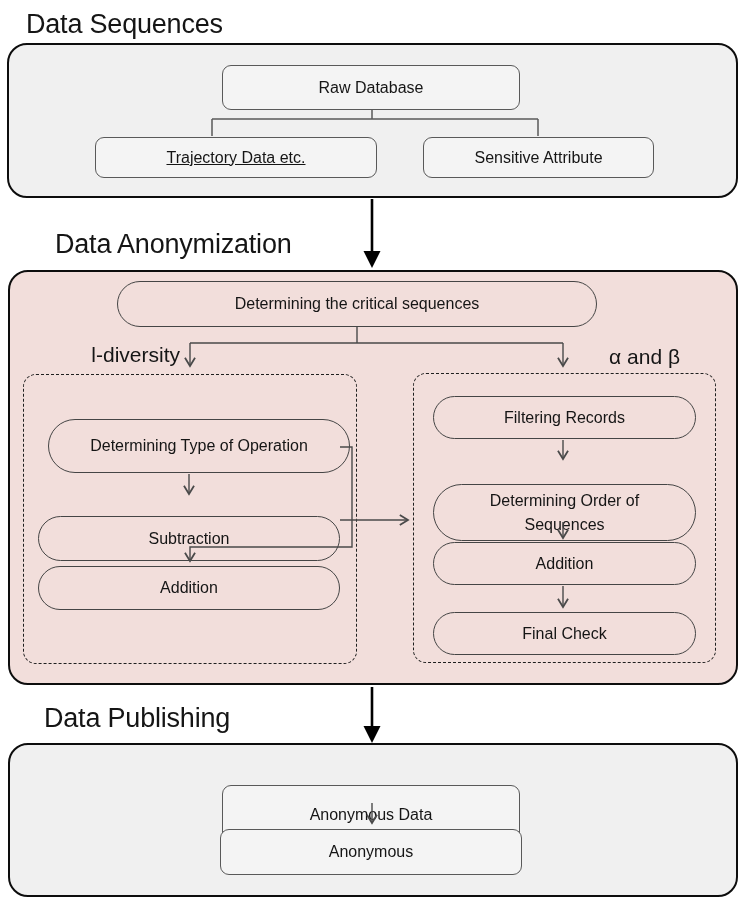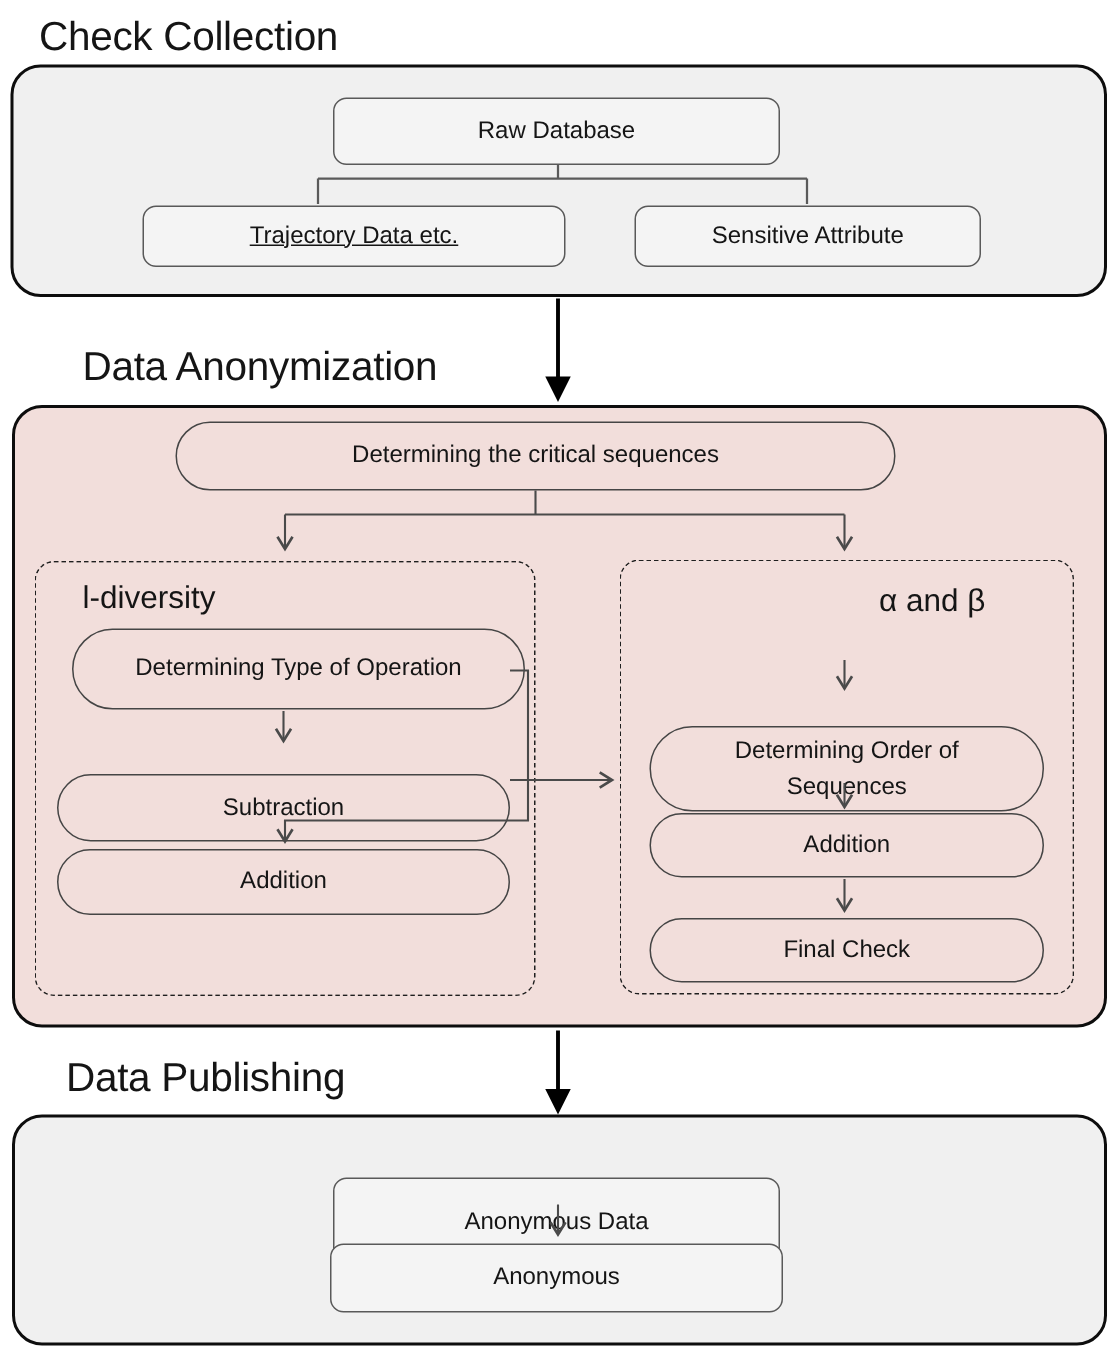--- a/index.html
+++ b/index.html
@@ -30,30 +30,30 @@
   .node.pinkfill{
     background:var(--section_pink,#f2dedb);
     border:1.4px solid var(--node_border_dark,#454545);
   }
   .stadium{border-radius:999px;}
   .dashed{
     position:absolute;box-sizing:border-box;background:transparent;
     border:1.7px dashed #1f1f1f;border-radius:13px;
   }
   .branch-label{
-    position:absolute;font-size:21px;text-align:left;white-space:nowrap;margin-top:44px;
+    position:absolute;font-size:21px;text-align:right;white-space:nowrap;
   }
   svg.overlay{position:absolute;left:0;top:0;pointer-events:none;}
 </style>
 </head>
 <body>
 
 <div class="canvas">
 
-  <div class="section-title" style="left:26px;top:9px;">Check Collection</div>
+  <div class="section-title" style="left:26px;top:9px;">Data Sequences</div>
 
   <div class="section-title" style="left:55px;top:229px;">Data Anonymization</div>
 
   <div class="section-title" style="left:28px;top:703px;margin-left:16px;">Data Publishing</div>
 
   <div class="section grey" style="left:7px;top:43px;width:731px;height:155px;"></div>
 
   <div class="section pink" style="left:8px;top:270px;width:730px;height:415px;"></div>
 
   <div class="section grey" style="left:8px;top:743px;width:730px;height:154px;"></div>
@@ -73,20 +73,21 @@
   <div class="dashed" style="left:23px;top:374px;width:334px;height:290px;"></div>
 
   <div class="dashed" style="left:413px;top:373px;width:303px;height:290px;"></div>
 
   <div class="node pinkfill stadium" style="left:48px;top:419px;width:302px;height:54px;padding:0 34px;">Determining Type of Operation</div>
 
   <div class="node pinkfill stadium" style="left:38px;top:516px;width:302px;height:45px;">Subtraction</div>
 
   <div class="node pinkfill stadium" style="left:38px;top:566px;width:302px;height:44px;">Addition</div>
 
+  <div class="node pinkfill stadium" style="left:433px;top:396px;width:263px;height:43px;">Filtering Records</div>
 
   <div class="node pinkfill stadium" style="left:433px;top:484px;width:263px;height:57px;padding:0 22px;">Determining Order of Sequences</div>
 
   <div class="node pinkfill stadium" style="left:433px;top:542px;width:263px;height:43px;">Addition</div>
 
   <div class="node pinkfill stadium" style="left:433px;top:612px;width:263px;height:43px;">Final Check</div>
 
   <div class="node grey" style="left:222px;top:785px;width:298px;height:59px;">Anonymous Data</div>
 
   <div class="node grey stadium" style="left:220px;top:829px;width:302px;height:46px;">Anonymous</div>

